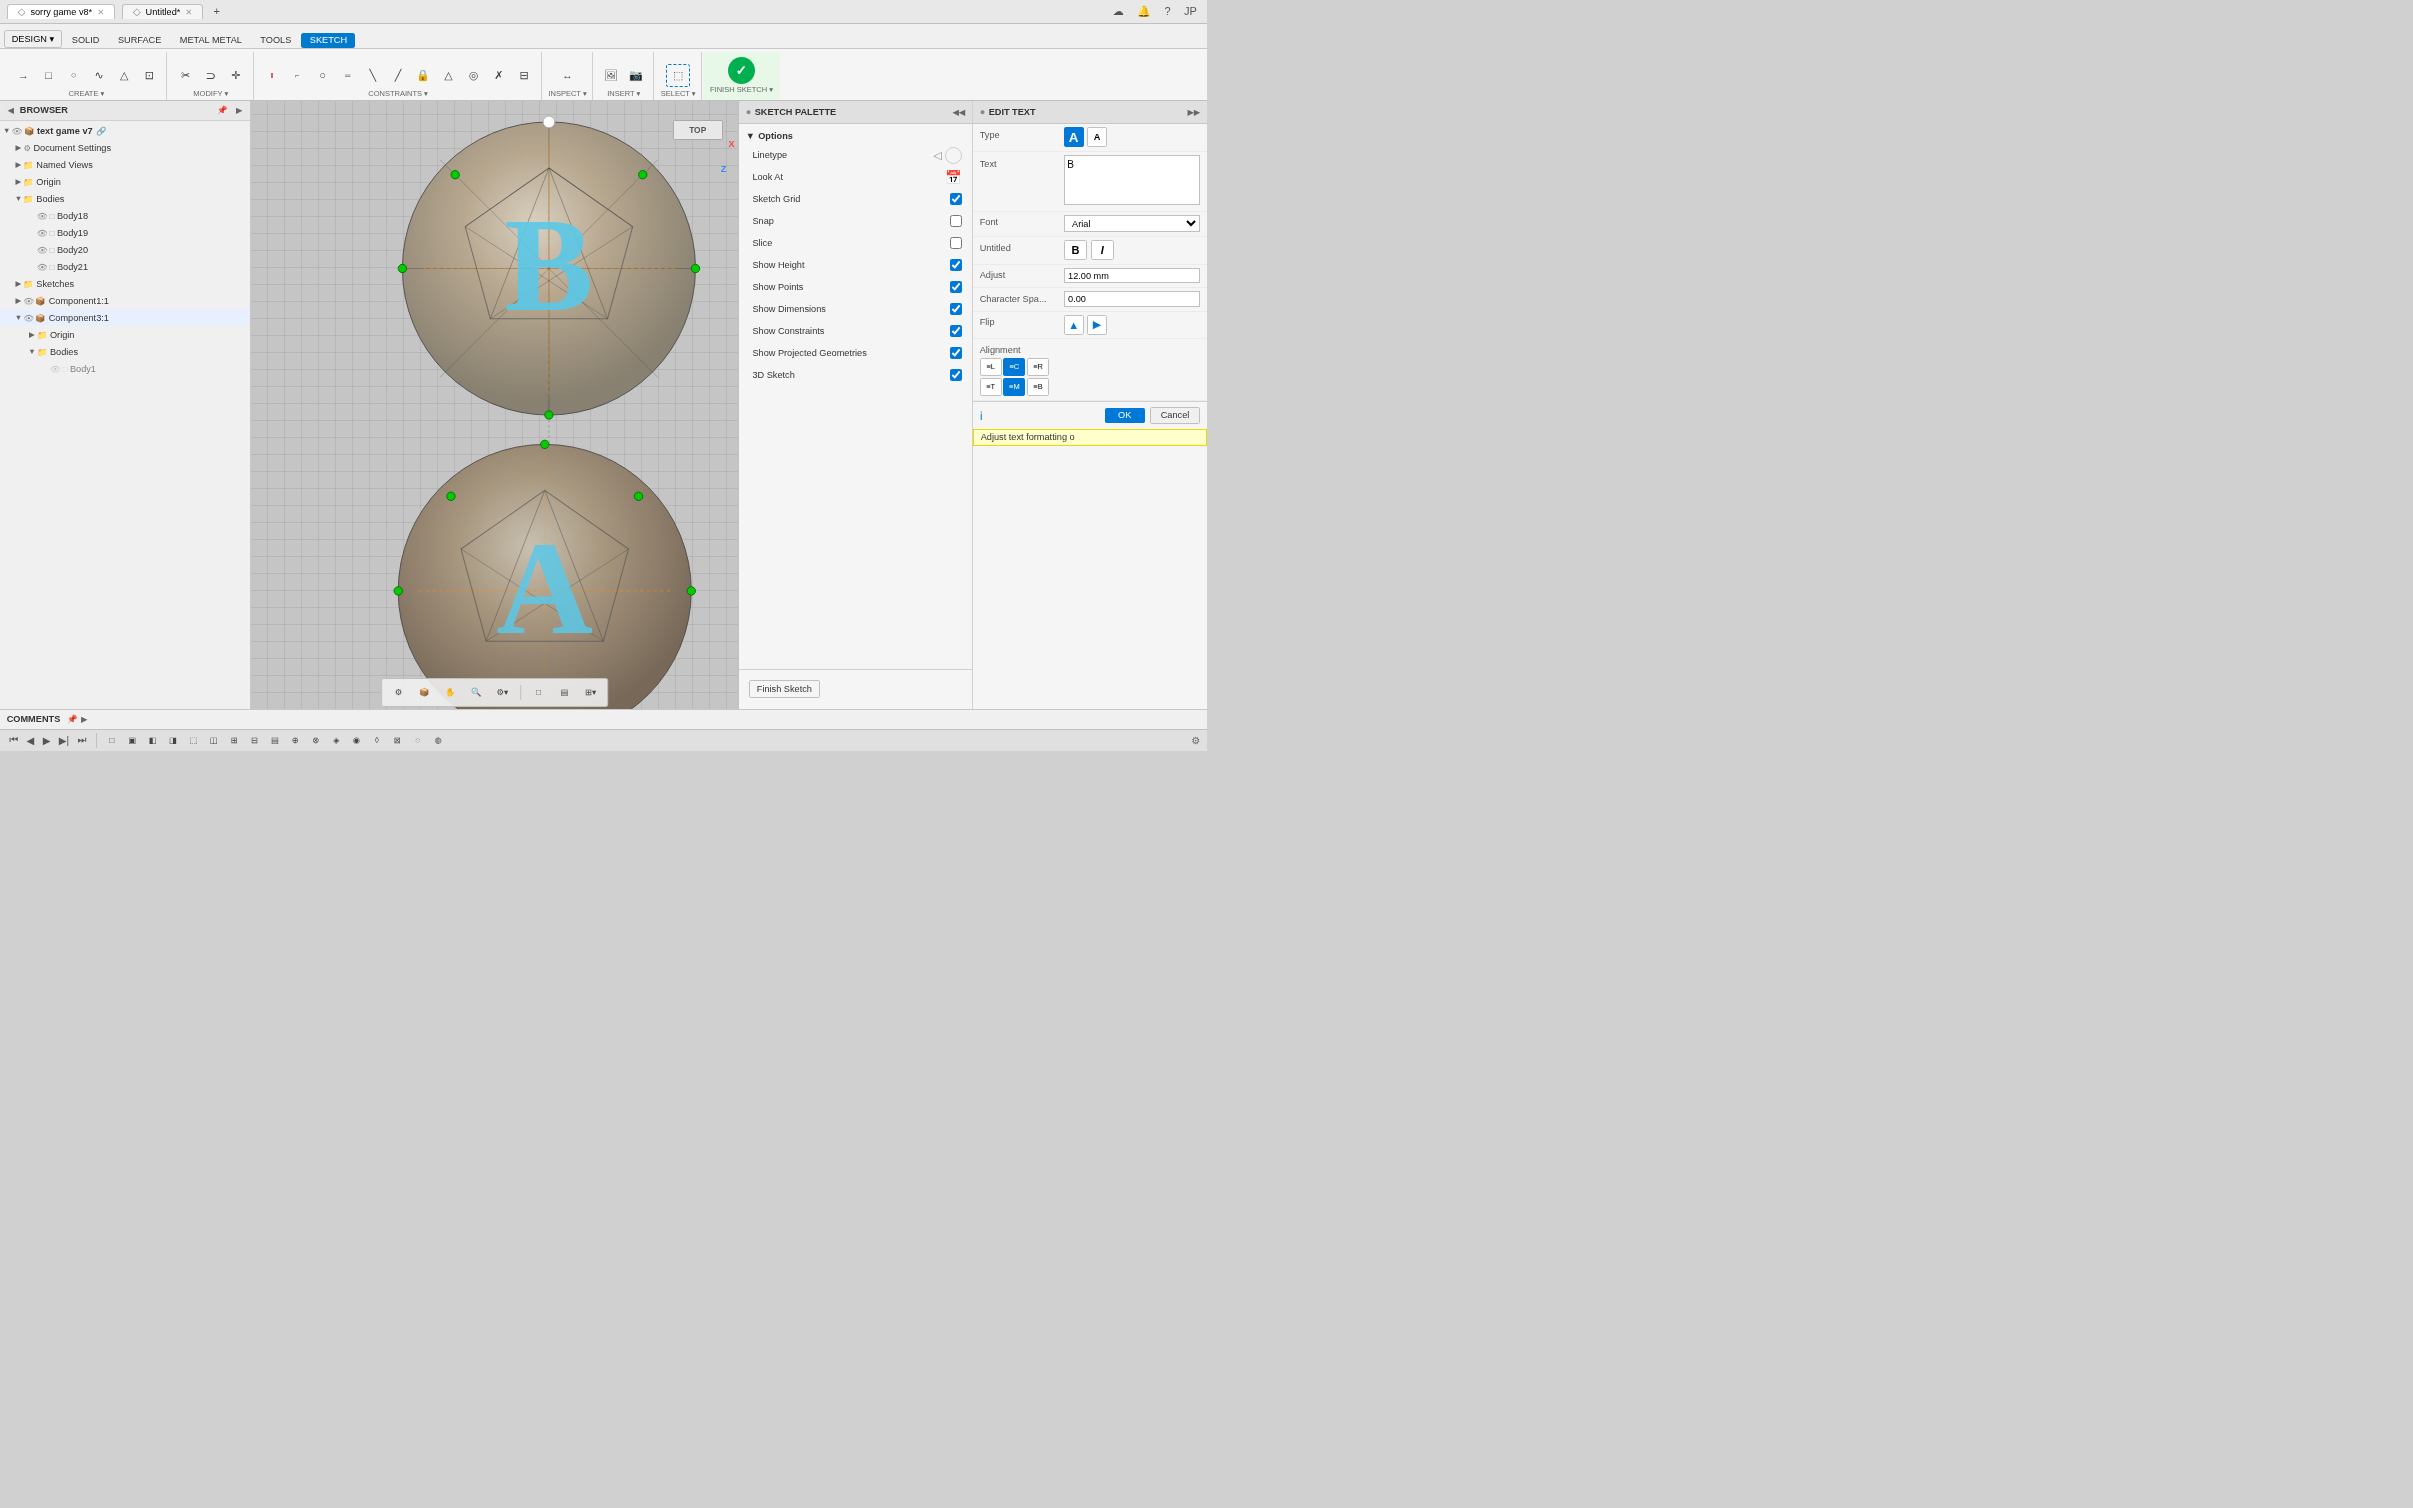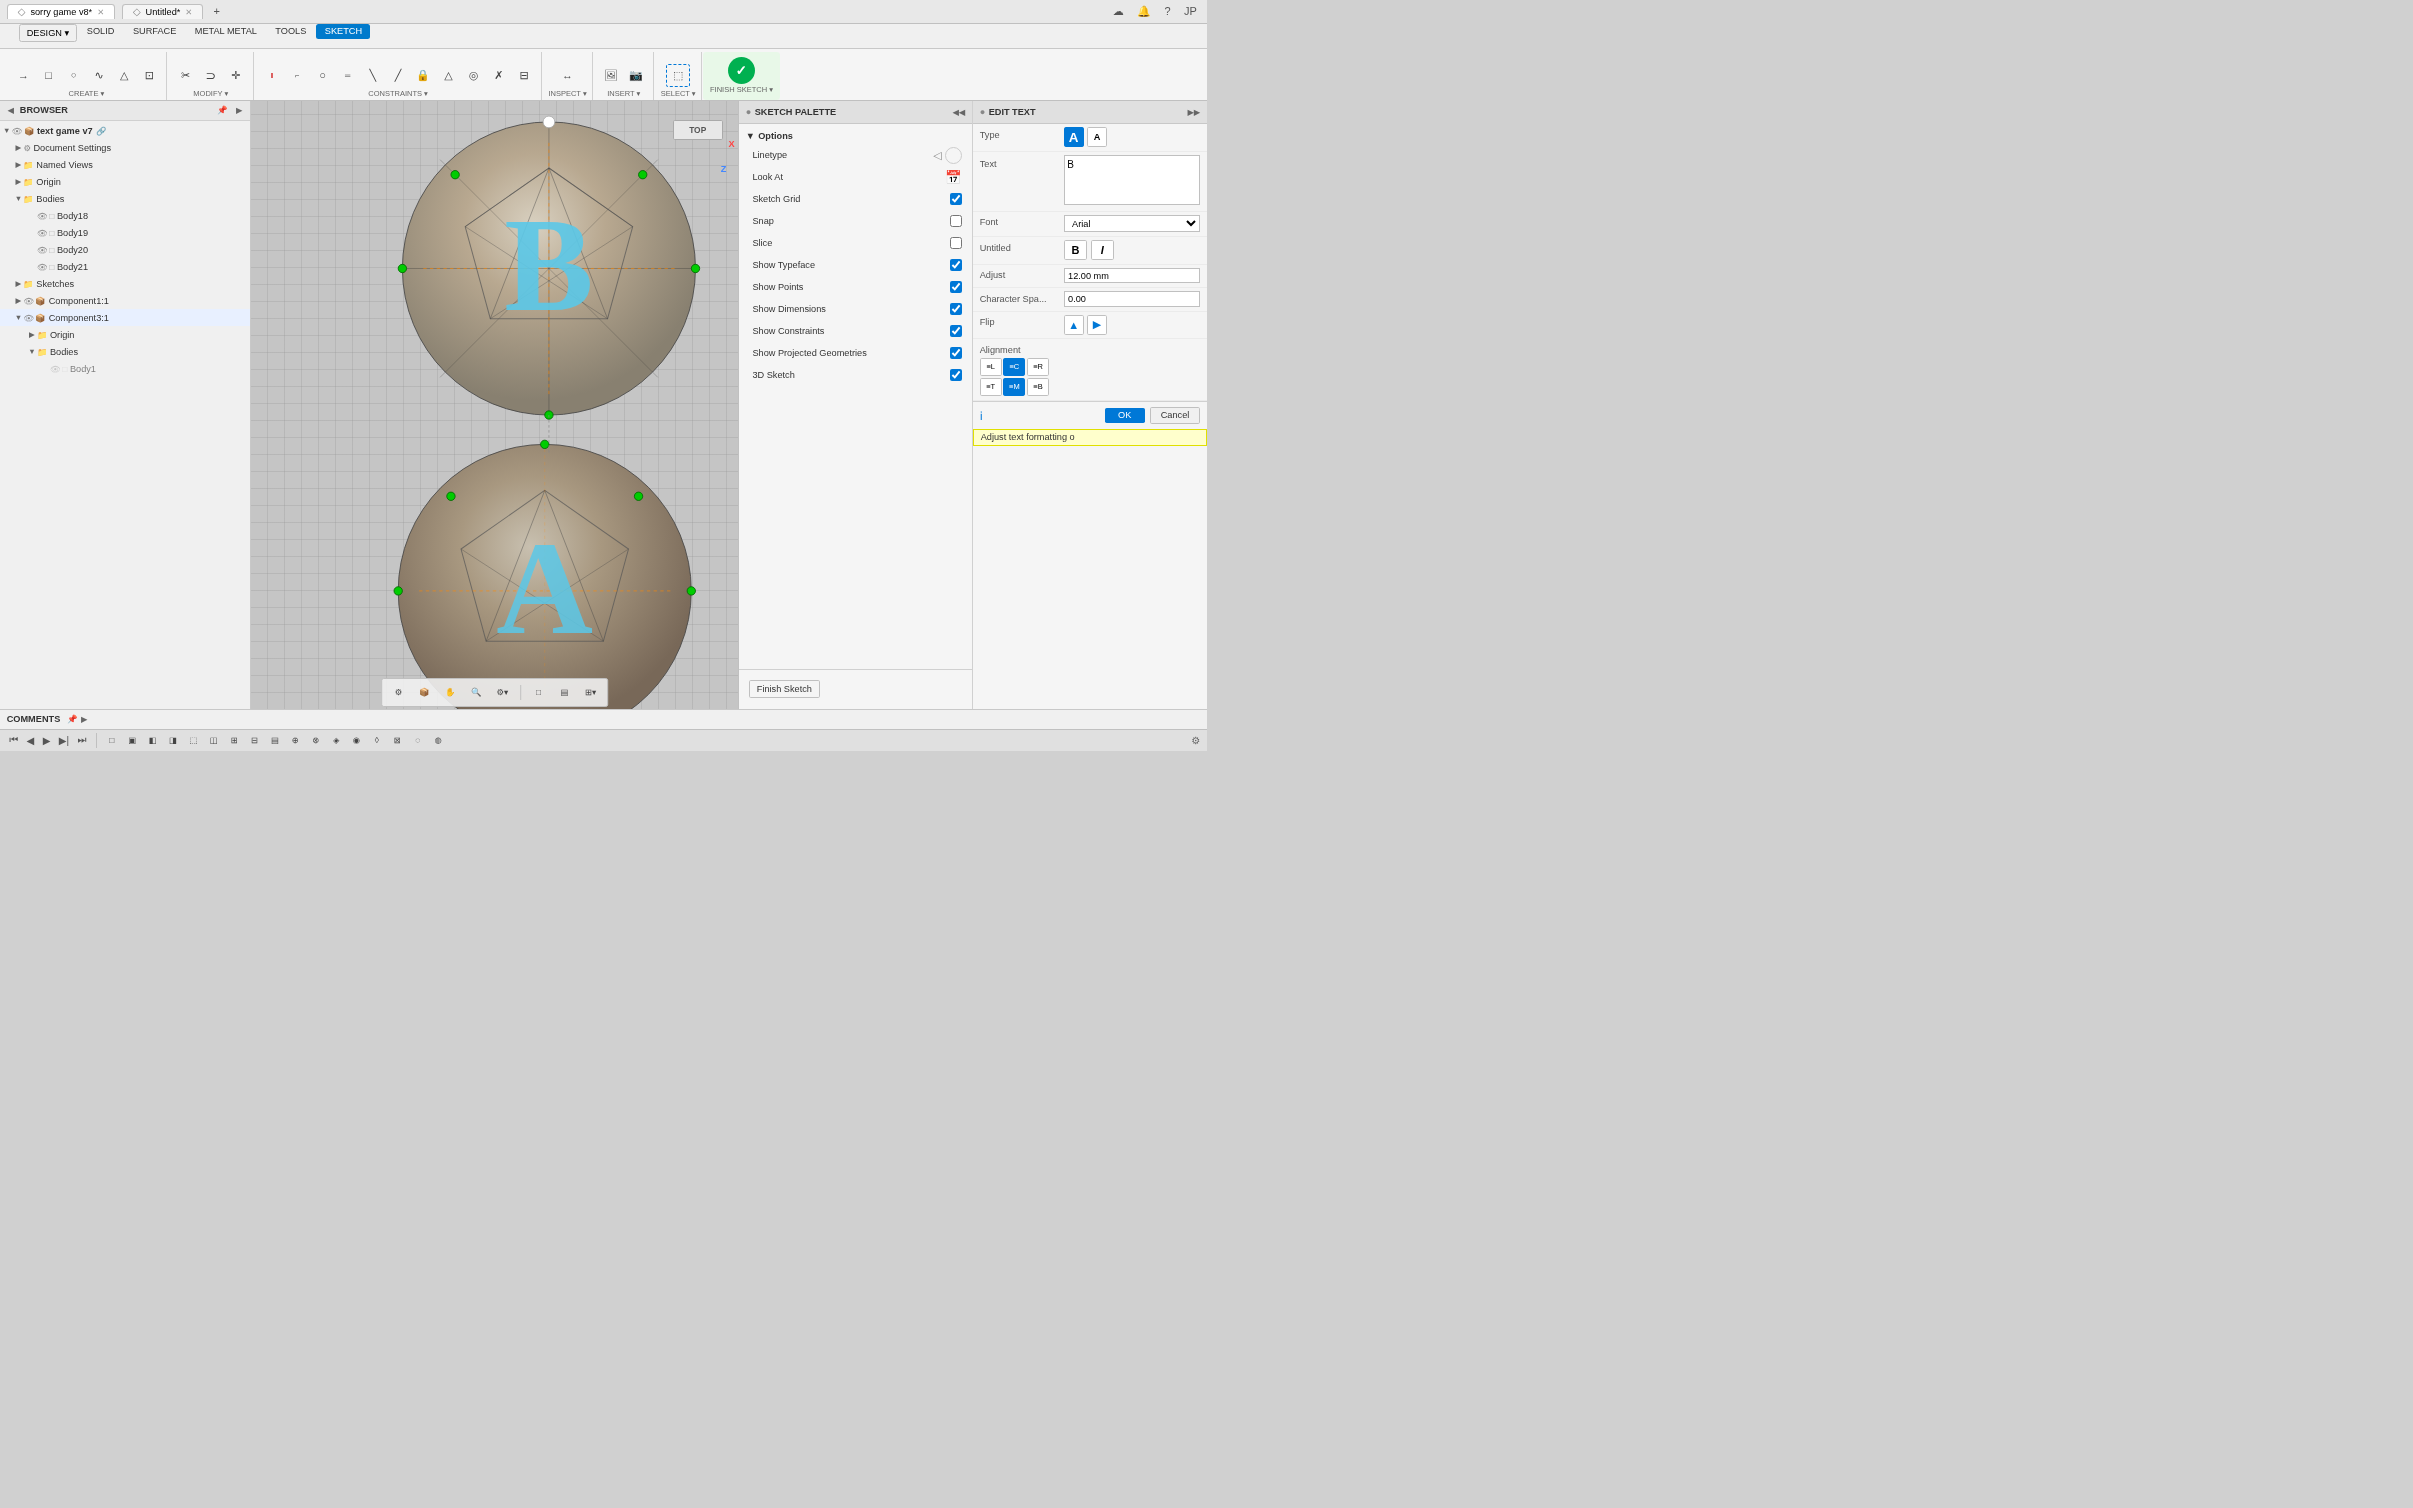--- a/index.html
+++ b/index.html
@@ -8,21 +8,21 @@
     
     #titlebar { display: flex; align-items: center; background: #e8e8e8; height: 23.5px; border-bottom: 0.8px solid #c0c0c0; padding: 0 6.7px; gap: 6.7px; }
     .title-tab { display: flex; align-items: center; background: #f5f5f5; border: 0.8px solid #c0c0c0; border-bottom: none; padding: 1.7px 10px; border-radius: 3.4px 3.4px 0 0; font-size: 9.2px; gap: 5px; cursor: pointer; }
     .title-tab.active { background: #fff; }
     .title-tab .close-x { color: #999; font-size: 8.4px; cursor: pointer; }
     .tab-icon { color: #888; font-size: 10px; }
     .title-right { margin-left: auto; display: flex; align-items: center; gap: 6.7px; }
     .title-btn { background: none; border: none; cursor: pointer; color: #555; font-size: 11px; padding: 1.7px 3.4px; }
 
     
-    #menubar { display: flex; align-items: flex-start; background: #f0f0f0; height: 25px; border-bottom: 0.8px solid #c8c8c8; padding: 0 19px; gap: 1.7px; }
+    #menubar { display: flex; align-items: flex-end; background: #f0f0f0; height: 25px; border-bottom: 0.8px solid #c8c8c8; padding: 0 4px; gap: 1.7px; }
     .menu-btn { padding: 2.5px 8.4px; font-size: 9.2px; cursor: pointer; border-radius: 2.5px; background: none; border: none; color: #333; }
     .menu-btn.active { background: #007acc; color: white; }
 
     
     #toolbar { display: flex; align-items: flex-end; background: #f5f5f5; height: 52px; border-bottom: 0.8px solid #c0c0c0; padding: 3.4px 6.7px 0 6.7px; gap: 1.7px; }
     .toolbar-group { display: flex; flex-direction: column; align-items: center; border-right: 0.8px solid #d0d0d0; padding: 0 5px; height: 100%; justify-content: flex-end; }
     .toolbar-group:last-child { border-right: none; }
     .toolbar-group-label { font-size: 7.5px; color: #666; margin-top: 1.7px; padding-bottom: 1.7px; white-space: nowrap; }
     .toolbar-icons { display: flex; gap: 1.7px; align-items: center; }
     .tb-btn { width: 23.5px; height: 23.5px; display: flex; align-items: center; justify-content: center; background: none; border: none; cursor: pointer; border-radius: 2.5px; font-size: 11px; color: #444; }
@@ -464,21 +464,21 @@
             <span class="option-label">Snap</span>
             <input type="checkbox" class="option-checkbox" style="">
           </div>
 
           <div class="option-row">
             <span class="option-label">Slice</span>
             <input type="checkbox" class="option-checkbox" style="">
           </div>
 
           <div class="option-row">
-            <span class="option-label">Show Typeface</span>
+            <span class="option-label">Show Height</span>
             <input type="checkbox" class="option-checkbox" checked="" style="">
           </div>
 
           <div class="option-row">
             <span class="option-label">Show Points</span>
             <input type="checkbox" class="option-checkbox" checked="" style="">
           </div>
 
           <div class="option-row">
             <span class="option-label">Show Dimensions</span>

